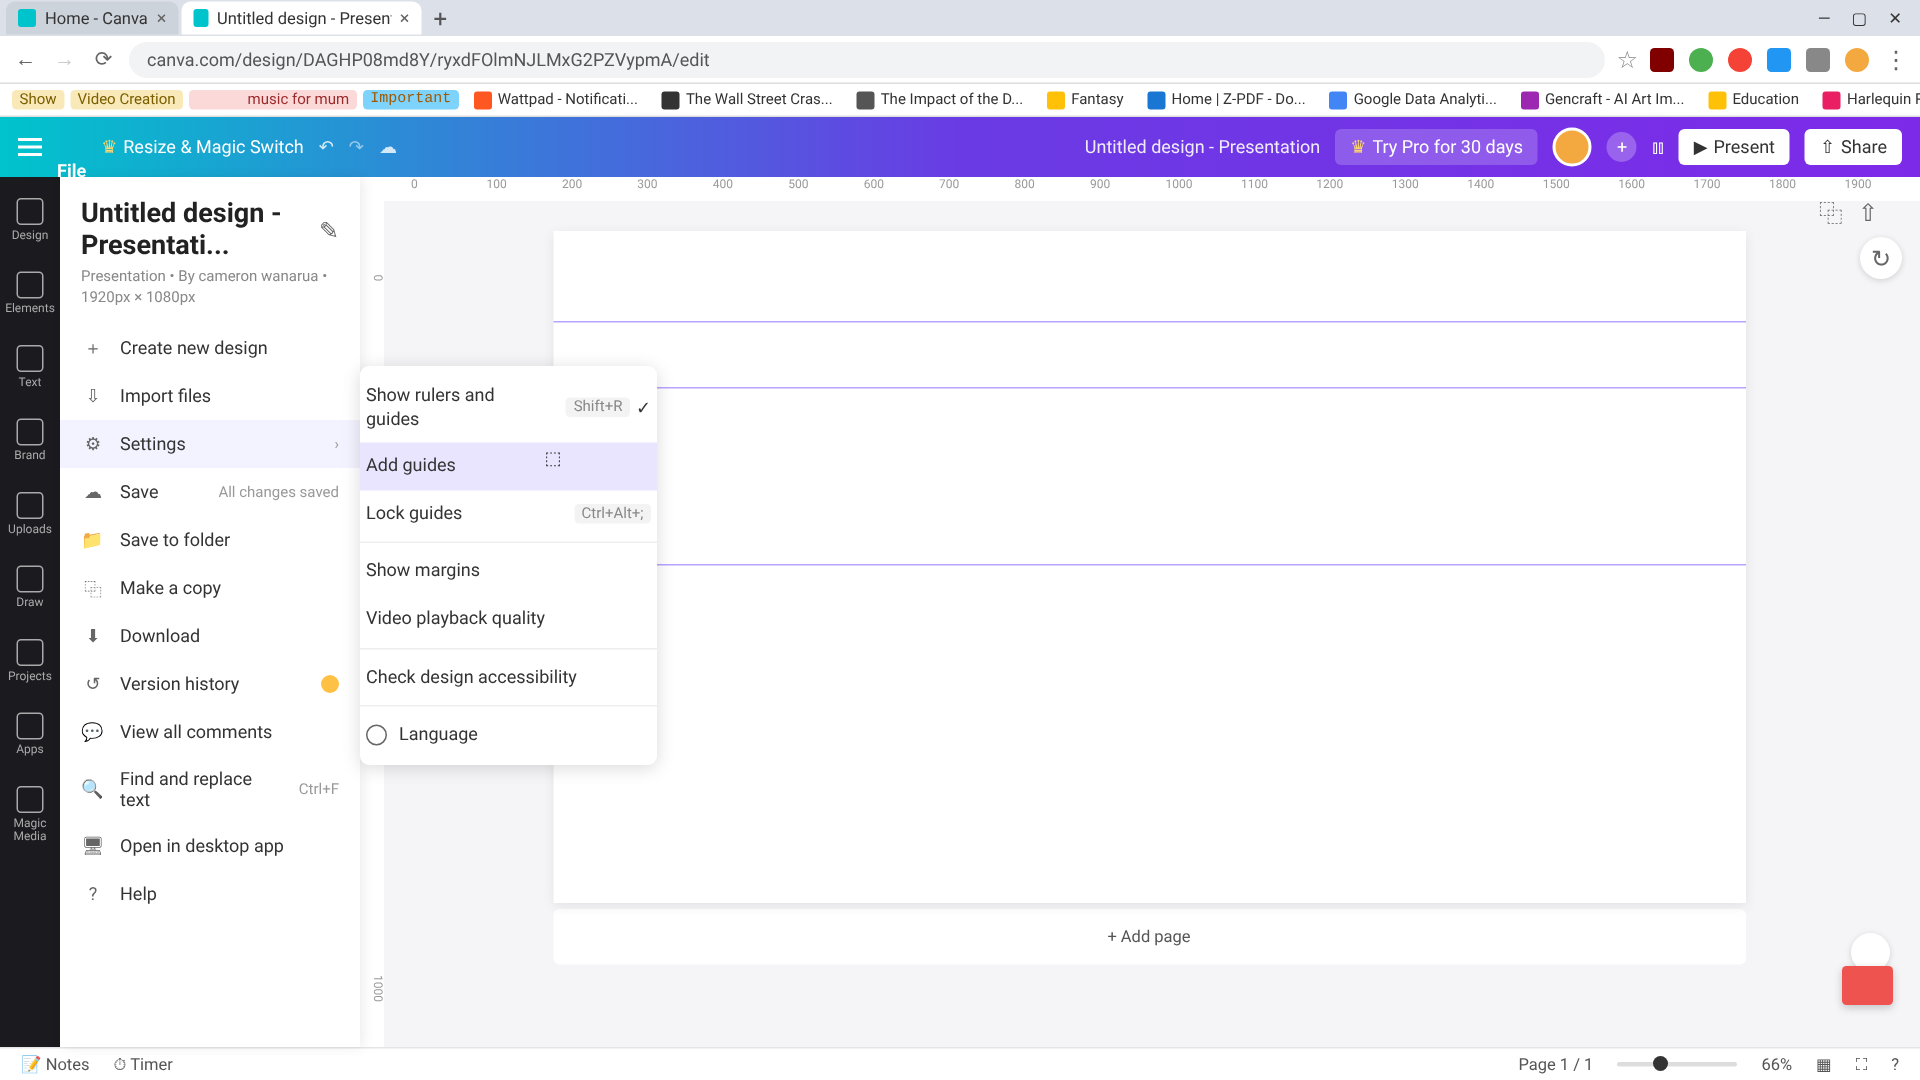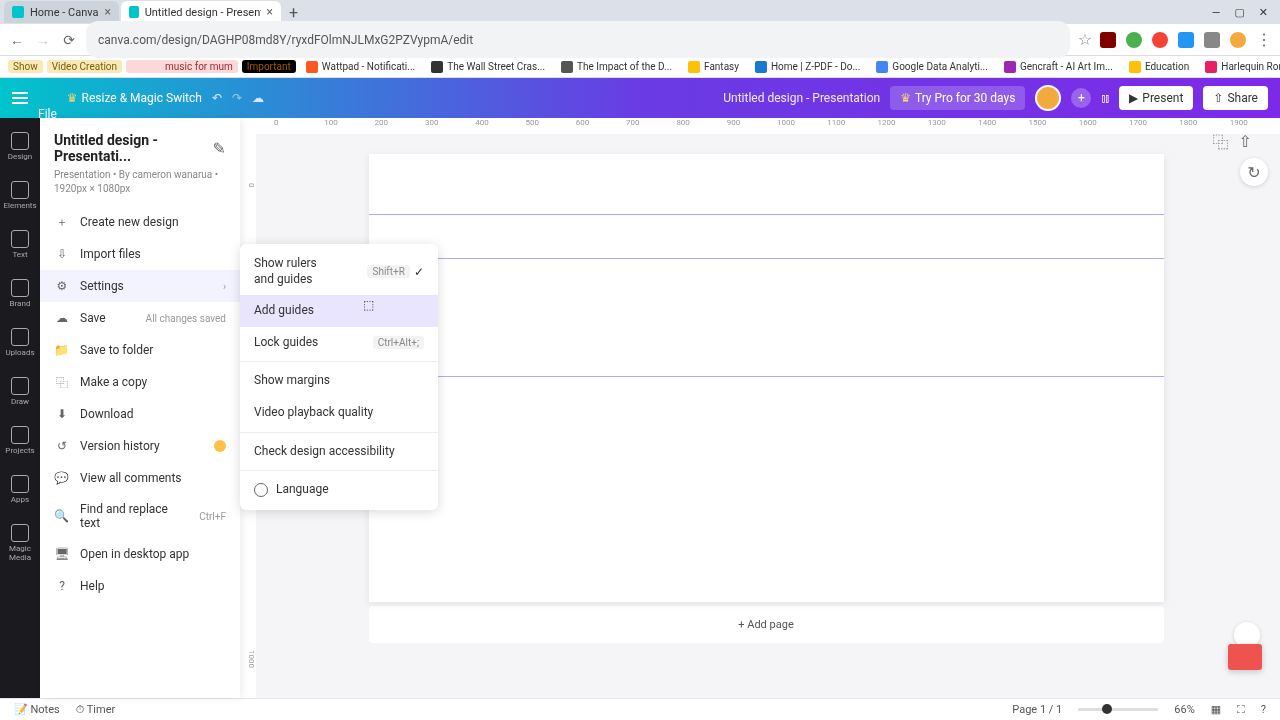--- a/index.html
+++ b/index.html
@@ -10,70 +10,70 @@
 .tab { display: flex; align-items: center; background: #fff; height: 22px; padding: 0 8px; border-radius: 6px 6px 0 0; margin-right: 2px; gap: 6px; max-width: 160px; }
 .tab.inactive { background: #cdd3db; }
 .tab-favicon { width: 12px; height: 12px; background: #00c4cc; border-radius: 2px; }
 .tab-title { white-space: nowrap; overflow: hidden; color: #333; }
 .tab-close { color: #666; font-size: 12px; cursor: pointer; }
 .new-tab { color: #555; font-size: 16px; margin-left: 6px; cursor: pointer; }
 .win-controls { margin-left: auto; display: flex; gap: 14px; color: #333; padding-right: 8px; }
 
 .address-bar { background: #fff; height: 32px; display: flex; align-items: center; padding: 0 8px; gap: 8px; border-bottom: 1px solid #ddd; }
 .nav-btn { width: 18px; height: 18px; color: #666; display: flex; align-items: center; justify-content: center; font-size: 14px; }
-.url-input { flex: 1; background: #f1f3f4; height: 37px; border-radius: 12px; padding: 0 12px; font-size: 12px; color: #555; display: flex; align-items: center; }
+.url-input { flex: 1; background: #f1f3f4; height: 24px; border-radius: 12px; padding: 0 12px; font-size: 12px; color: #555; display: flex; align-items: center; }
 .ext-icons { display: flex; gap: 10px; align-items: center; }
 .ext-icon { width: 16px; height: 16px; border-radius: 3px; }
 
 .bookmarks { background: #fff; height: 22px; display: flex; align-items: center; padding: 0 8px; gap: 4px; font-size: 10px; border-bottom: 1px solid #ddd; }
 .bookmark { display: flex; align-items: center; gap: 4px; padding: 2px 6px; border-radius: 3px; color: #333; white-space: nowrap; }
 .bookmark.tag { background: #f9e9b8; color: #7a5e00; padding: 1px 5px; border-radius: 3px; }
 .bookmark.tag.red { background: #fcd9d9; color: #9c2b2b; padding-left: 39px; }
-.bookmark.tag.important { background: #000000; color: #a05800; }
+.bookmark.tag.important { background: #7dd3fc; color: #a05800; font-family: Liberation Mono, monospace; }
 .bookmark-favicon { width: 12px; height: 12px; border-radius: 2px; }
 
 
 .canva-header { background: linear-gradient(90deg, #00c4cc, #6a3be4, #7d2ae8); height: 40px; display: flex; align-items: center; padding: 0 12px; color: #fff; font-size: 12px; gap: 10px; }
 .burger { width: 16px; height: 12px; display: flex; flex-direction: column; justify-content: space-between; }
 .burger span { height: 2px; background: #fff; }
-.file-btn { font-weight: 400; margin-top: 32px; }
+.file-btn { font-weight: 700; margin-top: 32px; }
 .resize { display: flex; align-items: center; gap: 4px; }
 .crown { color: #ffd76e; }
 .hdr-spacer { flex: 1; }
 .hdr-btn { display: flex; align-items: center; gap: 4px; padding: 5px 10px; border-radius: 4px; font-size: 12px; }
 .btn-try { background: rgba(255,255,255,0.2); }
 .btn-present { background: #fff; color: #333; }
 .btn-share { background: #fff; color: #333; }
 .avatar-hdr { width: 26px; height: 26px; border-radius: 50%; background: #f4a940; border: 2px solid #fff; }
 .plus-circle { width: 20px; height: 20px; border-radius: 50%; background: rgba(255,255,255,0.25); display: flex; align-items: center; justify-content: center; }
 
 .main { display: flex; height: calc(720px - 24px - 32px - 22px - 40px - 22px); }
 
 .left-rail { width: 40px; background: #1a1a1f; display: flex; flex-direction: column; align-items: center; padding-top: 8px; gap: 8px; }
 .rail-item { color: #aaa; font-size: 8px; text-align: center; width: 100%; padding: 6px 0; }
 .rail-icon { width: 18px; height: 18px; margin: 0 auto 2px; border: 1.5px solid currentColor; border-radius: 3px; }
 
 
 .file-panel { width: 200px; background: #fff; box-shadow: 2px 0 8px rgba(0,0,0,0.08); z-index: 10; position: relative; }
 .panel-head { padding: 14px 14px 10px; }
 .panel-title-row { display: flex; align-items: center; gap: 6px; }
-.panel-title { font-weight: 700; font-size: 14px; color: #222; flex: 1; }
+.panel-title { font-weight: 700; font-size: 18px; color: #222; flex: 1; }
 .pencil { color: #666; }
 .panel-sub { font-size: 10px; color: #888; margin-top: 4px; line-height: 1.4; }
 .panel-item { display: flex; align-items: center; gap: 10px; padding: 8px 14px; font-size: 12px; color: #333; }
 .panel-item:hover, .panel-item.hover { background: #f3f2ff; }
 .panel-icon { width: 16px; height: 16px; color: #666; display: flex; align-items: center; justify-content: center; }
 .panel-label { flex: 1; }
 .panel-right { font-size: 10px; color: #999; }
 .chevron { color: #999; font-size: 10px; }
 .gold-dot { width: 12px; height: 12px; background: #ffc145; border-radius: 50%; }
 
 
 .submenu { position: absolute; left: 240px; top: 244px; width: 198px; background: #fff; box-shadow: 0 2px 12px rgba(0,0,0,0.15); border-radius: 6px; z-index: 20; padding: 4px 0; font-size: 12px; }
-.sub-item { display: flex; align-items: center; padding: 8px 14px; color: #333; }
+.sub-item { display: flex; align-items: center; padding: 8px 4px; color: #333; }
 .sub-item.hover { background: #e9e5ff; }
 .sub-label { flex: 1; line-height: 1.3; }
 .sub-short { font-size: 10px; color: #888; background: #f3f3f3; padding: 1px 5px; border-radius: 3px; margin-left: 44px; }
 .check { color: #333; font-size: 12px; margin-left: 4px; }
 .sub-divider { height: 1px; background: #eee; margin: 3px 0; }
 .lang-icon { width: 14px; height: 14px; border: 1.5px solid #666; border-radius: 50%; margin-right: 8px; position: relative; }
 
 
 .canvas-area { flex: 1; background: #f5f4f7; position: relative; }
 .ruler-h { position: absolute; top: 0; left: 0; right: 0; height: 16px; background: #fff; display: flex; font-size: 8px; color: #999; padding-left: 34px; }

